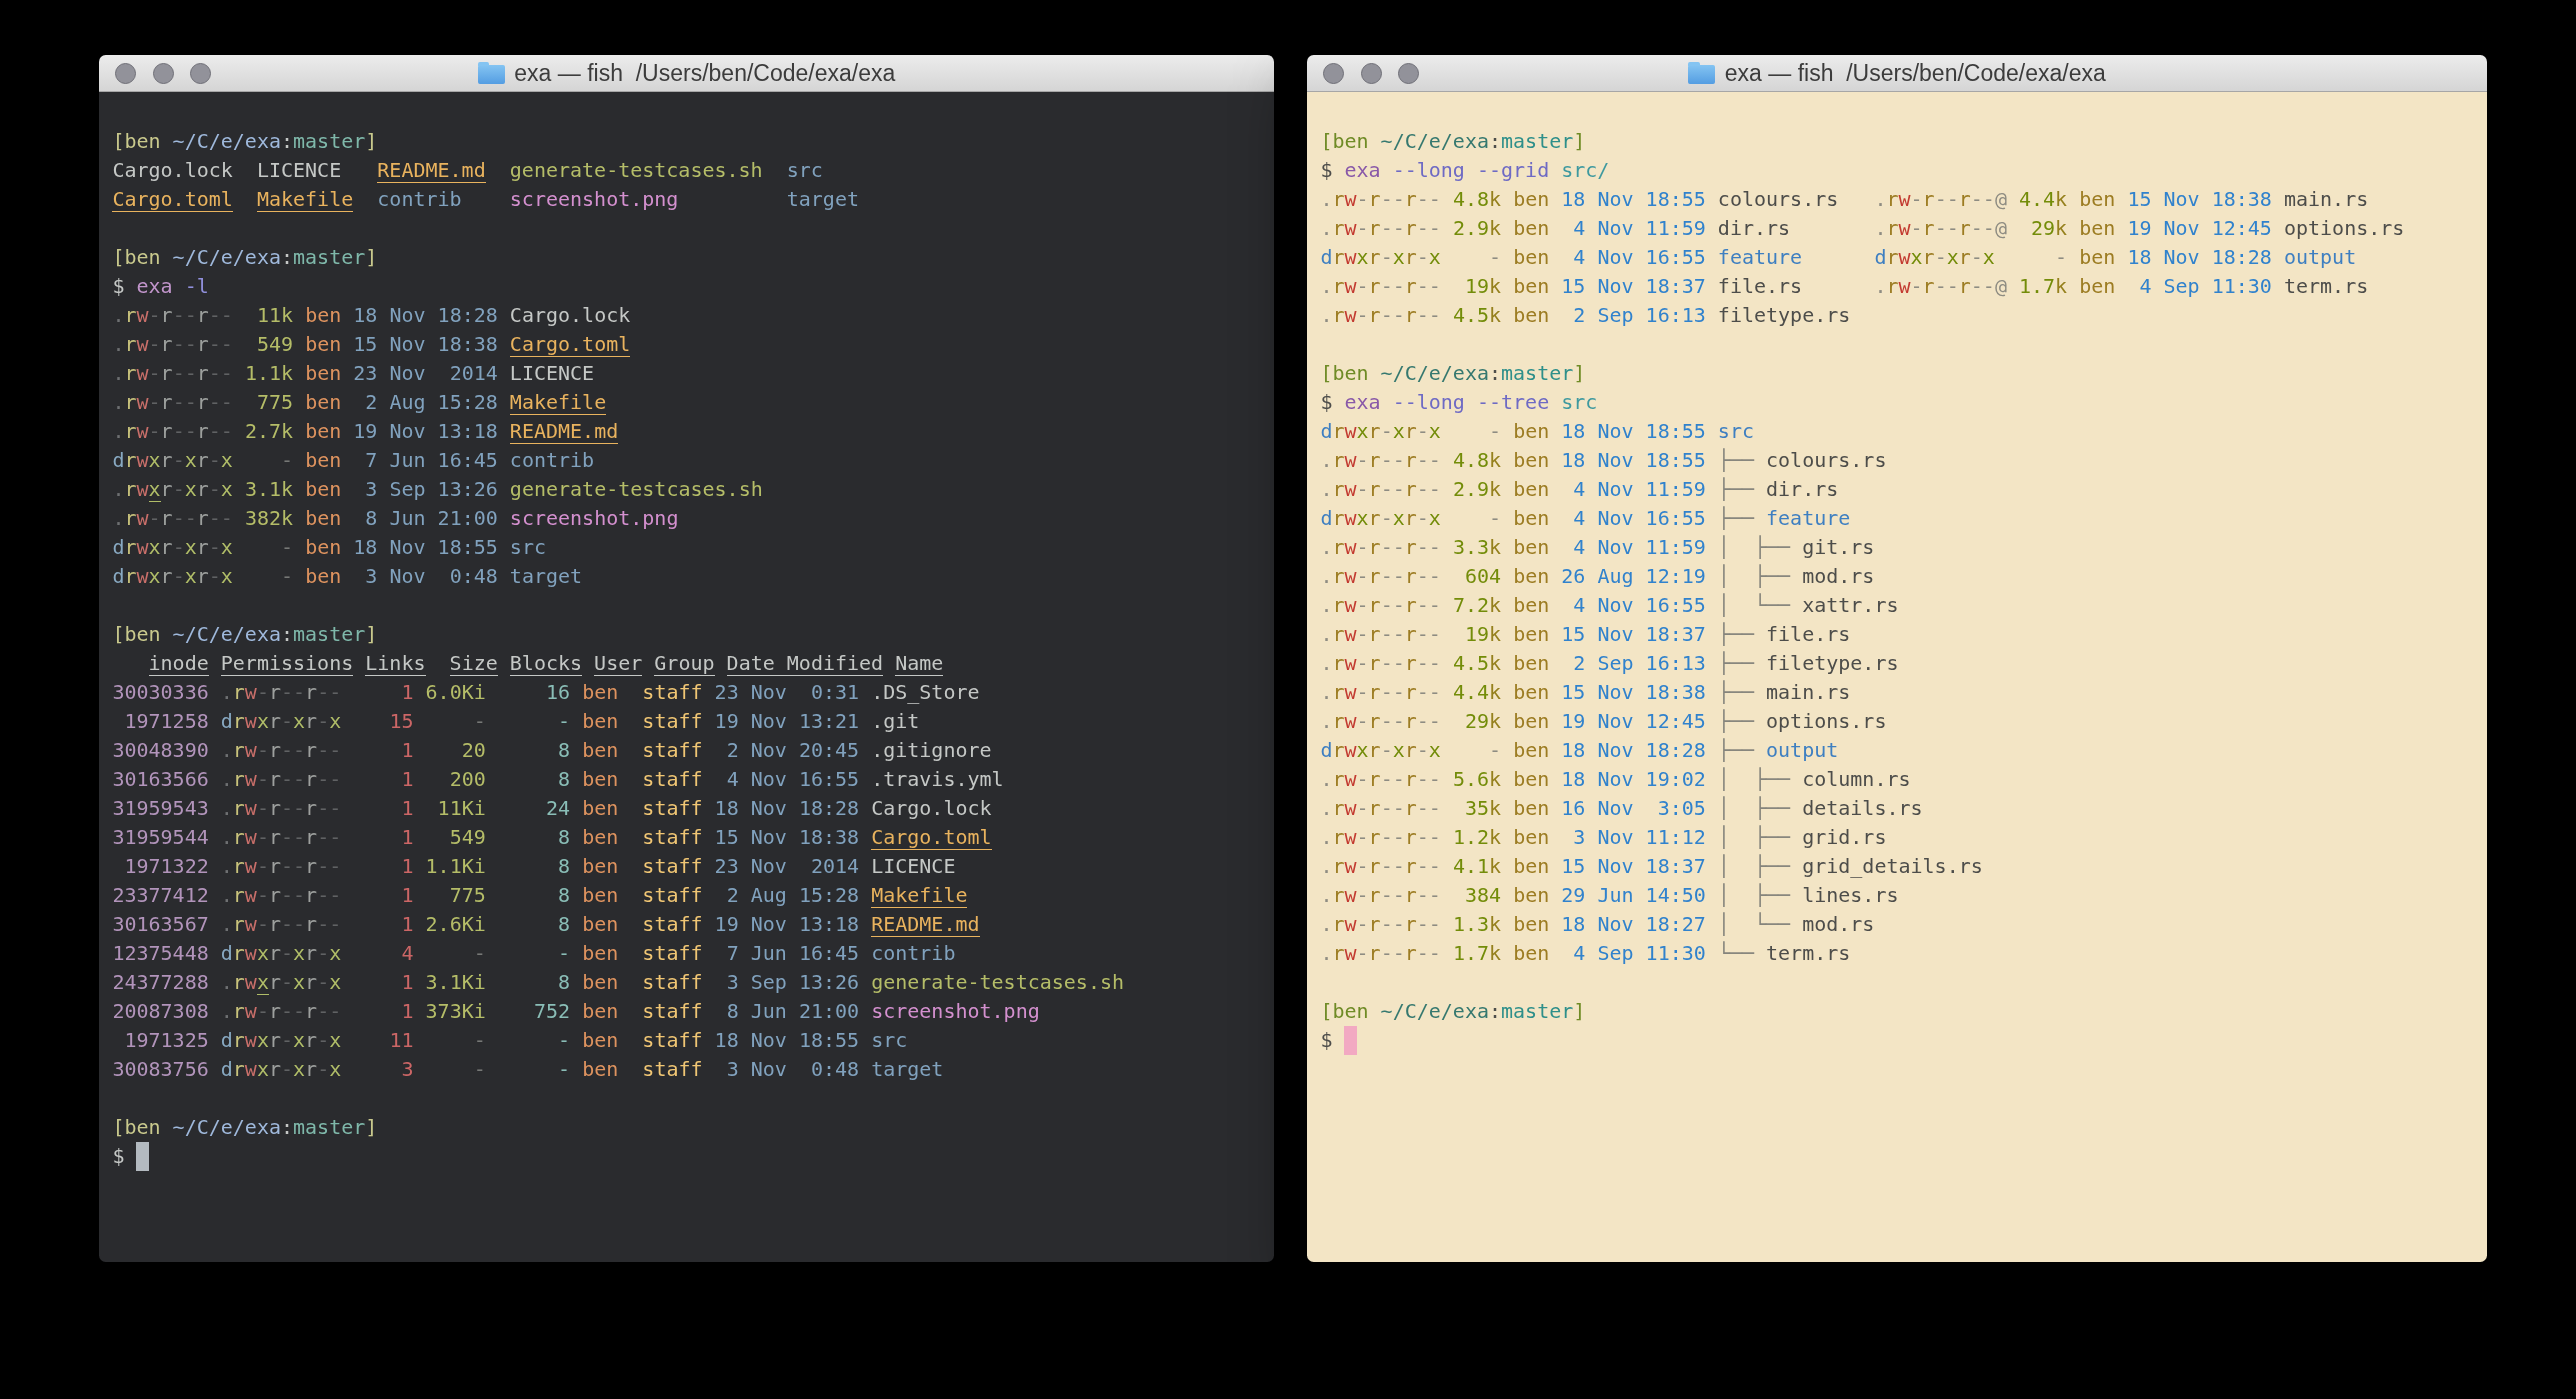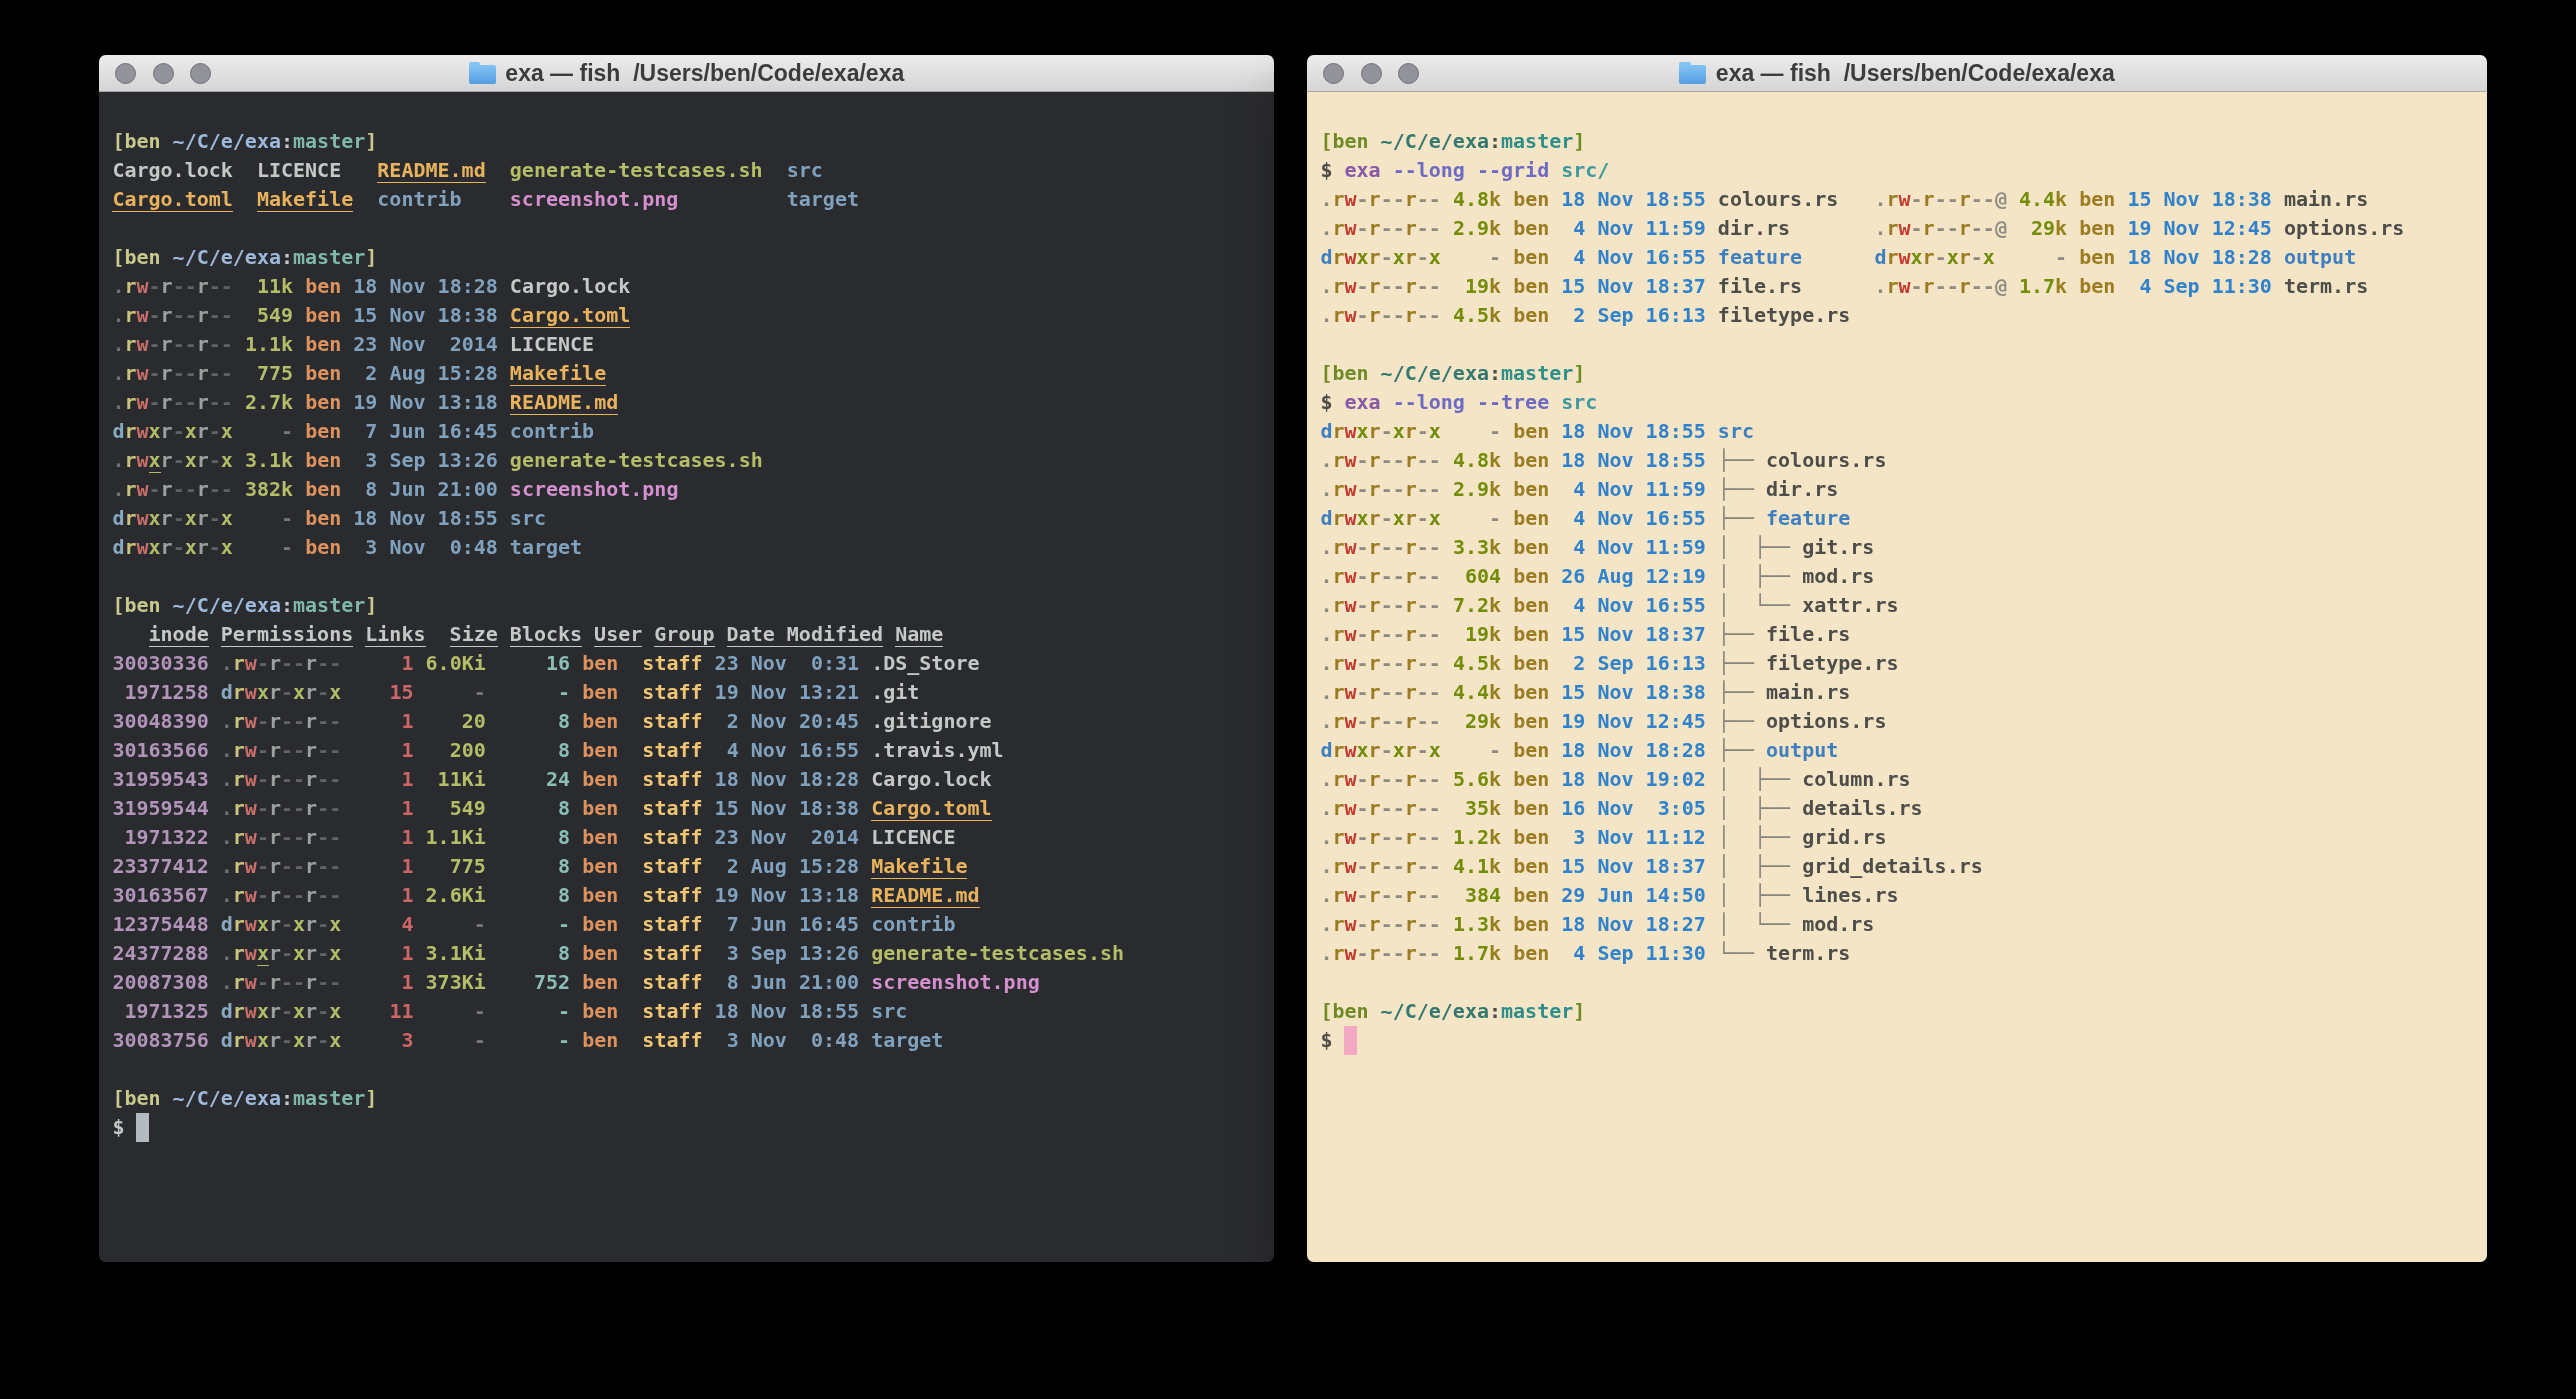--- a/index.html
+++ b/index.html
@@ -4,21 +4,20 @@
 <style>
   html,body{margin:0;padding:0;}
   body{
     width:2576px;height:1400px;position:relative;
     background:#000;
     font-family:"DejaVu Sans Mono", monospace;
   }
   .window{
     position:absolute;top:55px;height:1207px;border-radius:6.7px;overflow:hidden;
     box-shadow:0 29px 67px rgba(0,0,0,.75);
-    font-weight:bold;
   }
   #win-left{left:99px;width:1175px;}
   #win-right{left:1307px;width:1180px;}
   .titlebar{
     height:36px;background:linear-gradient(#ececec,#d5d5d5);
     border-bottom:1px solid #a6a6a6;position:relative;
     display:flex;align-items:center;justify-content:center;
   }
   .lights{position:absolute;left:16.3px;top:0;height:100%;display:flex;align-items:center;gap:16.3px;}
   .light{width:21px;height:21px;border-radius:50%;background:#92929a;border:1.9px solid #6f6f77;box-sizing:border-box;}
@@ -49,20 +48,21 @@
       <div class="folder"></div>
       <span>exa — fish  /Users/ben/Code/exa/exa</span>
     </div>
   </div>
   <div class="term" id="term-left" style="background: rgb(42, 43, 46); color: rgb(197, 200, 198);">
       <div class="line"><span style="color: rgb(201, 201, 141);">[</span><span style="color: rgb(201, 201, 141);">ben</span><span> </span><span style="color: rgb(159, 185, 220);">~/C/e/exa</span><span style="color: rgb(197, 200, 198);">:</span><span style="color: rgb(127, 184, 170);">master</span><span style="color: rgb(201, 201, 141);">]</span></div>
       <div class="line"><span style="color: rgb(197, 200, 198);">Cargo.lock</span><span>  </span><span style="color: rgb(197, 200, 198);">LICENCE</span><span>   </span><span style="color: rgb(233, 179, 94); border-bottom: 1.9px solid currentcolor;">README.md</span><span>  </span><span style="color: rgb(181, 189, 104);">generate-testcases.sh</span><span>  </span><span style="color: rgb(129, 162, 190);">src</span></div>
       <div class="line"><span style="color: rgb(233, 179, 94); border-bottom: 1.9px solid currentcolor;">Cargo.toml</span><span>  </span><span style="color: rgb(233, 179, 94); border-bottom: 1.9px solid currentcolor;">Makefile</span><span>  </span><span style="color: rgb(129, 162, 190);">contrib</span><span>    </span><span style="color: rgb(212, 144, 207);">screenshot.png</span><span>         </span><span style="color: rgb(129, 162, 190);">target</span></div>
       <div class="line"></div>
       <div class="line"><span style="color: rgb(201, 201, 141);">[</span><span style="color: rgb(201, 201, 141);">ben</span><span> </span><span style="color: rgb(159, 185, 220);">~/C/e/exa</span><span style="color: rgb(197, 200, 198);">:</span><span style="color: rgb(127, 184, 170);">master</span><span style="color: rgb(201, 201, 141);">]</span></div>
+      <div class="line"><span style="color: rgb(197, 200, 198);">$ </span><span style="color: rgb(193, 149, 203);">exa</span><span> </span><span style="color: rgb(145, 144, 221);">-l</span></div>
       <div class="line"><span style="color: rgb(110, 112, 114);">.</span><span style="color: rgb(201, 195, 124);">r</span><span style="color: rgb(201, 111, 106);">w</span><span style="color: rgb(96, 98, 100);">-</span><span style="color: rgb(157, 160, 158);">r</span><span style="color: rgb(96, 98, 100);">-</span><span style="color: rgb(96, 98, 100);">-</span><span style="color: rgb(157, 160, 158);">r</span><span style="color: rgb(96, 98, 100);">-</span><span style="color: rgb(96, 98, 100);">-</span><span> </span><span> </span><span style="color: rgb(181, 189, 104);">1</span><span style="color: rgb(181, 189, 104);">1</span><span style="color: rgb(181, 189, 104);">k</span><span> </span><span style="color: rgb(222, 147, 95);">ben</span><span> </span><span style="color: rgb(129, 162, 190);">18 Nov 18:28</span><span> </span><span style="color: rgb(197, 200, 198);">Cargo.lock</span></div>
       <div class="line"><span style="color: rgb(110, 112, 114);">.</span><span style="color: rgb(201, 195, 124);">r</span><span style="color: rgb(201, 111, 106);">w</span><span style="color: rgb(96, 98, 100);">-</span><span style="color: rgb(157, 160, 158);">r</span><span style="color: rgb(96, 98, 100);">-</span><span style="color: rgb(96, 98, 100);">-</span><span style="color: rgb(157, 160, 158);">r</span><span style="color: rgb(96, 98, 100);">-</span><span style="color: rgb(96, 98, 100);">-</span><span> </span><span> </span><span style="color: rgb(181, 189, 104);">5</span><span style="color: rgb(181, 189, 104);">4</span><span style="color: rgb(181, 189, 104);">9</span><span> </span><span style="color: rgb(222, 147, 95);">ben</span><span> </span><span style="color: rgb(129, 162, 190);">15 Nov 18:38</span><span> </span><span style="color: rgb(233, 179, 94); border-bottom: 1.9px solid currentcolor;">Cargo.toml</span></div>
       <div class="line"><span style="color: rgb(110, 112, 114);">.</span><span style="color: rgb(201, 195, 124);">r</span><span style="color: rgb(201, 111, 106);">w</span><span style="color: rgb(96, 98, 100);">-</span><span style="color: rgb(157, 160, 158);">r</span><span style="color: rgb(96, 98, 100);">-</span><span style="color: rgb(96, 98, 100);">-</span><span style="color: rgb(157, 160, 158);">r</span><span style="color: rgb(96, 98, 100);">-</span><span style="color: rgb(96, 98, 100);">-</span><span> </span><span style="color: rgb(181, 189, 104);">1</span><span style="color: rgb(181, 189, 104);">.</span><span style="color: rgb(181, 189, 104);">1</span><span style="color: rgb(181, 189, 104);">k</span><span> </span><span style="color: rgb(222, 147, 95);">ben</span><span> </span><span style="color: rgb(129, 162, 190);">23 Nov  2014</span><span> </span><span style="color: rgb(197, 200, 198);">LICENCE</span></div>
       <div class="line"><span style="color: rgb(110, 112, 114);">.</span><span style="color: rgb(201, 195, 124);">r</span><span style="color: rgb(201, 111, 106);">w</span><span style="color: rgb(96, 98, 100);">-</span><span style="color: rgb(157, 160, 158);">r</span><span style="color: rgb(96, 98, 100);">-</span><span style="color: rgb(96, 98, 100);">-</span><span style="color: rgb(157, 160, 158);">r</span><span style="color: rgb(96, 98, 100);">-</span><span style="color: rgb(96, 98, 100);">-</span><span> </span><span> </span><span style="color: rgb(181, 189, 104);">7</span><span style="color: rgb(181, 189, 104);">7</span><span style="color: rgb(181, 189, 104);">5</span><span> </span><span style="color: rgb(222, 147, 95);">ben</span><span> </span><span style="color: rgb(129, 162, 190);"> 2 Aug 15:28</span><span> </span><span style="color: rgb(233, 179, 94); border-bottom: 1.9px solid currentcolor;">Makefile</span></div>
       <div class="line"><span style="color: rgb(110, 112, 114);">.</span><span style="color: rgb(201, 195, 124);">r</span><span style="color: rgb(201, 111, 106);">w</span><span style="color: rgb(96, 98, 100);">-</span><span style="color: rgb(157, 160, 158);">r</span><span style="color: rgb(96, 98, 100);">-</span><span style="color: rgb(96, 98, 100);">-</span><span style="color: rgb(157, 160, 158);">r</span><span style="color: rgb(96, 98, 100);">-</span><span style="color: rgb(96, 98, 100);">-</span><span> </span><span style="color: rgb(181, 189, 104);">2</span><span style="color: rgb(181, 189, 104);">.</span><span style="color: rgb(181, 189, 104);">7</span><span style="color: rgb(181, 189, 104);">k</span><span> </span><span style="color: rgb(222, 147, 95);">ben</span><span> </span><span style="color: rgb(129, 162, 190);">19 Nov 13:18</span><span> </span><span style="color: rgb(233, 179, 94); border-bottom: 1.9px solid currentcolor;">README.md</span></div>
       <div class="line"><span style="color: rgb(136, 169, 194);">d</span><span style="color: rgb(201, 195, 124);">r</span><span style="color: rgb(201, 111, 106);">w</span><span style="color: rgb(176, 189, 104);">x</span><span style="color: rgb(157, 160, 158);">r</span><span style="color: rgb(96, 98, 100);">-</span><span style="color: rgb(176, 189, 104);">x</span><span style="color: rgb(157, 160, 158);">r</span><span style="color: rgb(96, 98, 100);">-</span><span style="color: rgb(176, 189, 104);">x</span><span> </span><span> </span><span> </span><span> </span><span style="color: rgb(118, 120, 118);">-</span><span> </span><span style="color: rgb(222, 147, 95);">ben</span><span> </span><span style="color: rgb(129, 162, 190);"> 7 Jun 16:45</span><span> </span><span style="color: rgb(129, 162, 190);">contrib</span></div>
       <div class="line"><span style="color: rgb(110, 112, 114);">.</span><span style="color: rgb(201, 195, 124);">r</span><span style="color: rgb(201, 111, 106);">w</span><span style="color: rgb(176, 189, 104); border-bottom: 1.9px solid currentcolor;">x</span><span style="color: rgb(157, 160, 158);">r</span><span style="color: rgb(96, 98, 100);">-</span><span style="color: rgb(176, 189, 104);">x</span><span style="color: rgb(157, 160, 158);">r</span><span style="color: rgb(96, 98, 100);">-</span><span style="color: rgb(176, 189, 104);">x</span><span> </span><span style="color: rgb(181, 189, 104);">3</span><span style="color: rgb(181, 189, 104);">.</span><span style="color: rgb(181, 189, 104);">1</span><span style="color: rgb(181, 189, 104);">k</span><span> </span><span style="color: rgb(222, 147, 95);">ben</span><span> </span><span style="color: rgb(129, 162, 190);"> 3 Sep 13:26</span><span> </span><span style="color: rgb(181, 189, 104);">generate-testcases.sh</span></div>
       <div class="line"><span style="color: rgb(110, 112, 114);">.</span><span style="color: rgb(201, 195, 124);">r</span><span style="color: rgb(201, 111, 106);">w</span><span style="color: rgb(96, 98, 100);">-</span><span style="color: rgb(157, 160, 158);">r</span><span style="color: rgb(96, 98, 100);">-</span><span style="color: rgb(96, 98, 100);">-</span><span style="color: rgb(157, 160, 158);">r</span><span style="color: rgb(96, 98, 100);">-</span><span style="color: rgb(96, 98, 100);">-</span><span> </span><span style="color: rgb(181, 189, 104);">3</span><span style="color: rgb(181, 189, 104);">8</span><span style="color: rgb(181, 189, 104);">2</span><span style="color: rgb(181, 189, 104);">k</span><span> </span><span style="color: rgb(222, 147, 95);">ben</span><span> </span><span style="color: rgb(129, 162, 190);"> 8 Jun 21:00</span><span> </span><span style="color: rgb(212, 144, 207);">screenshot.png</span></div>
       <div class="line"><span style="color: rgb(136, 169, 194);">d</span><span style="color: rgb(201, 195, 124);">r</span><span style="color: rgb(201, 111, 106);">w</span><span style="color: rgb(176, 189, 104);">x</span><span style="color: rgb(157, 160, 158);">r</span><span style="color: rgb(96, 98, 100);">-</span><span style="color: rgb(176, 189, 104);">x</span><span style="color: rgb(157, 160, 158);">r</span><span style="color: rgb(96, 98, 100);">-</span><span style="color: rgb(176, 189, 104);">x</span><span> </span><span> </span><span> </span><span> </span><span style="color: rgb(118, 120, 118);">-</span><span> </span><span style="color: rgb(222, 147, 95);">ben</span><span> </span><span style="color: rgb(129, 162, 190);">18 Nov 18:55</span><span> </span><span style="color: rgb(129, 162, 190);">src</span></div>
       <div class="line"><span style="color: rgb(136, 169, 194);">d</span><span style="color: rgb(201, 195, 124);">r</span><span style="color: rgb(201, 111, 106);">w</span><span style="color: rgb(176, 189, 104);">x</span><span style="color: rgb(157, 160, 158);">r</span><span style="color: rgb(96, 98, 100);">-</span><span style="color: rgb(176, 189, 104);">x</span><span style="color: rgb(157, 160, 158);">r</span><span style="color: rgb(96, 98, 100);">-</span><span style="color: rgb(176, 189, 104);">x</span><span> </span><span> </span><span> </span><span> </span><span style="color: rgb(118, 120, 118);">-</span><span> </span><span style="color: rgb(222, 147, 95);">ben</span><span> </span><span style="color: rgb(129, 162, 190);"> 3 Nov  0:48</span><span> </span><span style="color: rgb(129, 162, 190);">target</span></div>

